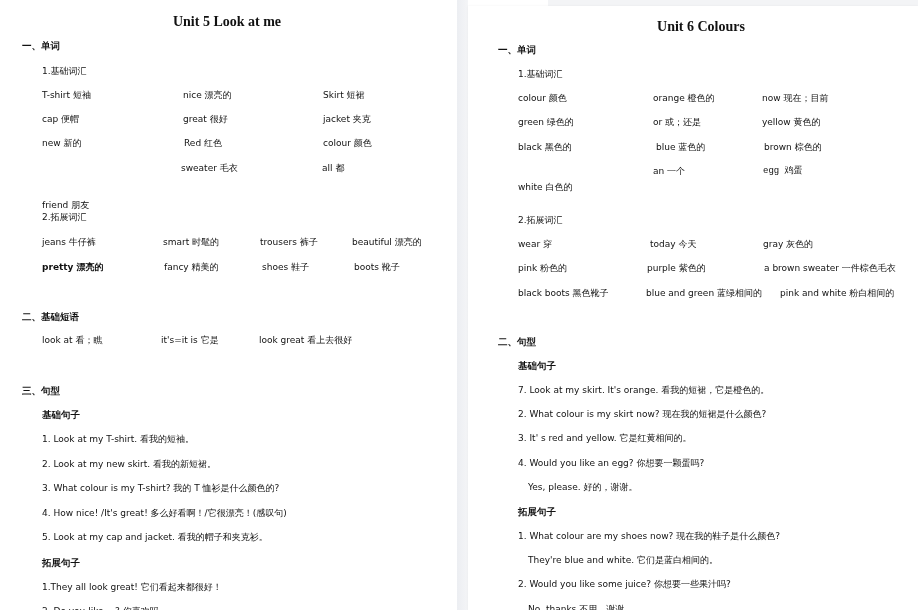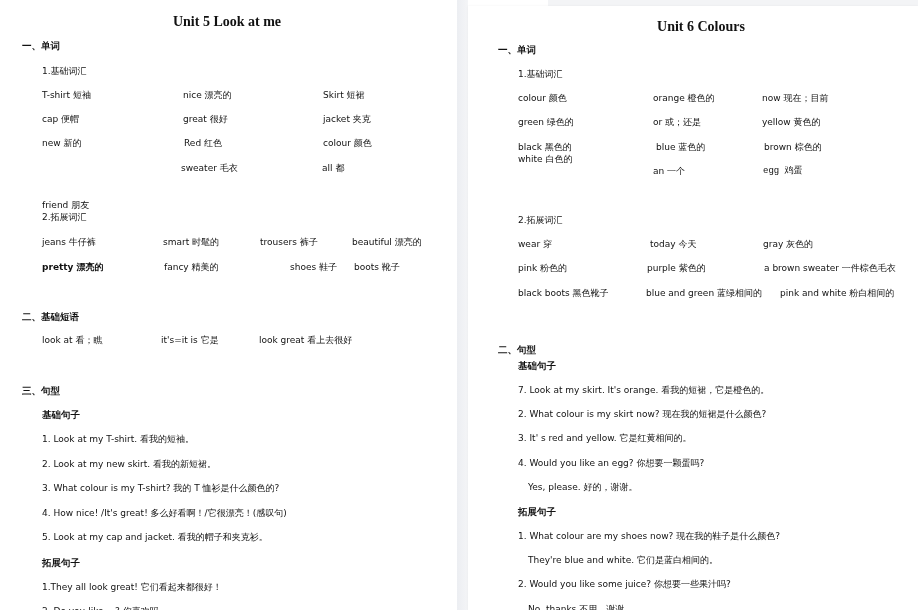--- a/index.html
+++ b/index.html
@@ -55,21 +55,21 @@
 
   <div class="t" style="left:42px; top:212px;">2.拓展词汇</div>
 
   <div class="t" style="left:42px; top:237px;">jeans  牛仔裤</div>
   <div class="t" style="left:163px; top:237px;">smart  时髦的</div>
   <div class="t" style="left:260px; top:237px;">trousers  裤子</div>
   <div class="t" style="left:352px; top:237px;">beautiful  漂亮的</div>
 
   <div class="t" style="left:42px; top:262px;font-weight:bold;">pretty 漂亮的</div>
   <div class="t" style="left:164px; top:262px;">fancy 精美的</div>
-  <div class="t" style="left:262px; top:262px;margin-left:28px;">shoes  鞋子</div>
+  <div class="t" style="left:262px; top:262px;">shoes  鞋子</div>
   <div class="t" style="left:354px; top:262px;">boots 靴子</div>
 
   <div class="t h1" style="left:22px; top:311px;">二、基础短语</div>
   <div class="t" style="left:42px; top:335px;">look at 看；瞧</div>
   <div class="t" style="left:161px; top:335px;">it's=it is 它是</div>
   <div class="t" style="left:259px; top:335px;">look great  看上去很好</div>
 
   <div class="t h1" style="left:22px; top:385px;">三、句型</div>
   <div class="t h2" style="left:42px; top:409px;">基础句子</div>
   <div class="t" style="left:42px; top:434px;">1. Look at my T-shirt.   看我的短袖。</div>
@@ -95,39 +95,39 @@
   <div class="t" style="left:294px; top:87px;">now 现在；目前</div>
 
   <div class="t" style="left:50px; top:111px;">green 绿色的</div>
   <div class="t" style="left:185px; top:111px;">or 或；还是</div>
   <div class="t" style="left:294px; top:111px;">yellow 黄色的</div>
 
   <div class="t" style="left:50px; top:136px;">black 黑色的</div>
   <div class="t" style="left:188px; top:136px;">blue 蓝色的</div>
   <div class="t" style="left:296px; top:136px;">brown 棕色的</div>
 
-  <div class="t" style="left:50px; top:148px;">white 白色的</div>
+  <div class="t" style="left:50px; top:176px;">white 白色的</div>
   <div class="t" style="left:185px; top:160px;">an 一个</div>
   <div class="t" style="left:295px; top:160px;font-family:Liberation Mono, monospace;">egg 鸡蛋</div>
 
   <div class="t" style="left:50px; top:209px;">2.拓展词汇</div>
 
   <div class="t" style="left:50px; top:233px;">wear 穿</div>
   <div class="t" style="left:182px; top:233px;">today 今天</div>
   <div class="t" style="left:295px; top:233px;">gray 灰色的</div>
 
   <div class="t" style="left:50px; top:257px;">pink 粉色的</div>
   <div class="t" style="left:179px; top:257px;">purple 紫色的</div>
   <div class="t" style="left:296px; top:257px;">a brown sweater 一件棕色毛衣</div>
 
   <div class="t" style="left:50px; top:282px;">black boots 黑色靴子</div>
   <div class="t" style="left:178px; top:282px;">blue and green  蓝绿相间的</div>
   <div class="t" style="left:312px; top:282px;">pink and white  粉白相间的</div>
 
-  <div class="t h1" style="left:30px; top:338px;">二、句型</div>
+  <div class="t h1" style="left:30px; top:330px;">二、句型</div>
   <div class="t h2" style="left:50px; top:354px;">基础句子</div>
   <div class="t" style="left:50px; top:379px;">7. Look at my skirt. It's orange.  看我的短裙，它是橙色的。</div>
   <div class="t" style="left:50px; top:403px;">2. What colour is my skirt now?  现在我的短裙是什么颜色?</div>
   <div class="t" style="left:50px; top:427px;">3. It' s red and yellow.  它是红黄相间的。</div>
   <div class="t" style="left:50px; top:452px;">4. Would you like an egg?    你想要一颗蛋吗?</div>
   <div class="t" style="left:60px; top:476px;">Yes, please.  好的，谢谢。</div>
   <div class="t h2" style="left:50px; top:500px;">拓展句子</div>
   <div class="t" style="left:50px; top:525px;">1. What colour are my shoes now?  现在我的鞋子是什么颜色?</div>
   <div class="t" style="left:60px; top:549px;">They're blue and white.  它们是蓝白相间的。</div>
   <div class="t" style="left:50px; top:573px;">2. Would you like some juice?  你想要一些果汁吗?</div>

